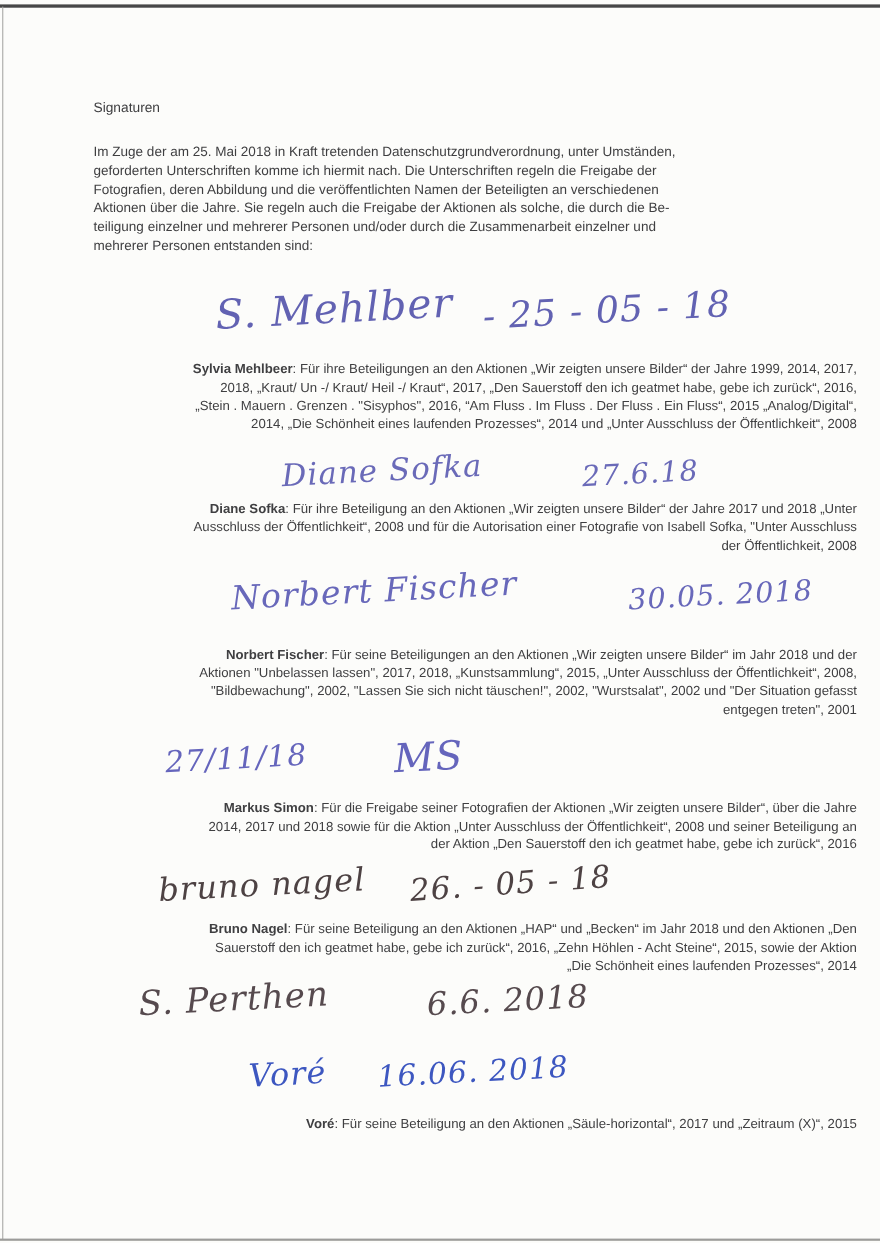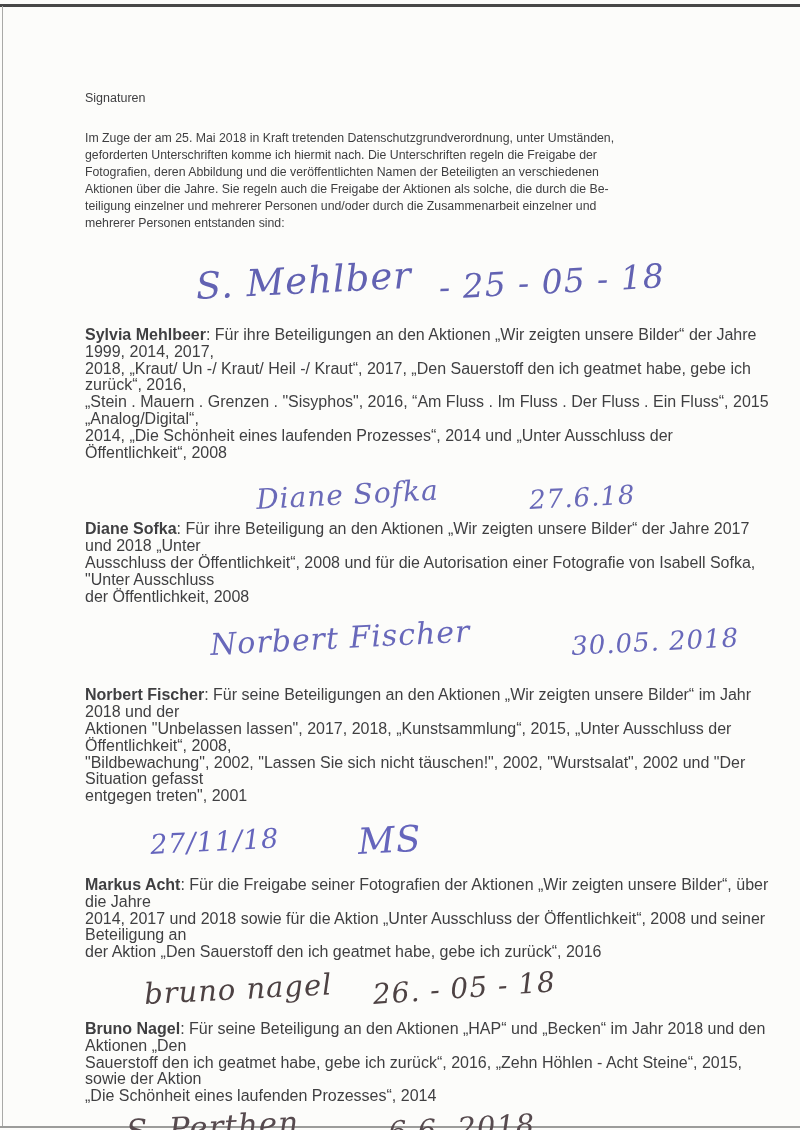--- a/index.html
+++ b/index.html
@@ -31,25 +31,26 @@
     font-size: 12.5px;
     margin: 0 0 25px 0;
   }
   .intro {
     font-size: 12.3px;
     line-height: 17px;
     white-space: pre-line;
     margin: 17px 0 0 0;
   }
   .entry-text {
-    font-size: 16px;
+    font-size: 12px;
     line-height: 16.8px;
     white-space: pre-line;
     width: 694px;
     margin: 0;
+    text-align: right;
   }
   .entry-name { font-weight: bold; }
 
   
   .sig-row { position: relative; }
   .script {
     display: inline-block;
     font-family: "DejaVu Serif", serif;
     font-style: italic;
     letter-spacing: 1px;
@@ -136,21 +137,21 @@
 Aktionen "Unbelassen lassen", 2017, 2018, „Kunstsammlung“, 2015, „Unter Ausschluss der Öffentlichkeit“, 2008,
 "Bildbewachung", 2002, "Lassen Sie sich nicht täuschen!", 2002, "Wurstsalat", 2002 und "Der Situation gefasst
 entgegen treten", 2001</span></p>
     </section>
 
     <section class="entry e4">
       <div class="sig-row">
         <span class="script s-date" style="color: rgb(101, 101, 188);">27/11/18</span>
         <span class="script s-name" style="color: rgb(101, 101, 188);">MS</span>
       </div>
-      <p class="entry-text"><b class="entry-name">Markus Acht</b><span>: Für die Freigabe seiner Fotografien der Aktionen „Wir zeigten unsere Bilder“, über die Jahre
+      <p class="entry-text"><b class="entry-name">Markus Simon</b><span>: Für die Freigabe seiner Fotografien der Aktionen „Wir zeigten unsere Bilder“, über die Jahre
 2014, 2017 und 2018 sowie für die Aktion „Unter Ausschluss der Öffentlichkeit“, 2008 und seiner Beteiligung an
 der Aktion „Den Sauerstoff den ich geatmet habe, gebe ich zurück“, 2016</span></p>
     </section>
 
     <section class="entry e5">
       <div class="sig-row">
         <span class="script s-name" style="color: rgb(77, 66, 67);">bruno nagel</span>
         <span class="script s-date" style="color: rgb(77, 66, 67);">26. - 05   - 18</span>
       </div>
       <p class="entry-text"><b class="entry-name">Bruno Nagel</b><span>: Für seine Beteiligung an den Aktionen „HAP“ und „Becken“ im Jahr 2018 und den Aktionen „Den
@@ -163,16 +164,17 @@
         <span class="script s-name" style="color: rgb(86, 74, 78);">S. Perthen</span>
         <span class="script s-date" style="color: rgb(86, 74, 78);">6.6. 2018</span>
       </div>
     </section>
 
     <section class="entry e7">
       <div class="sig-row">
         <span class="script s-name" style="color: rgb(61, 87, 192);">Voré</span>
         <span class="script s-date" style="color: rgb(61, 87, 192);">16.06. 2018</span>
       </div>
+      <p class="entry-text"><b class="entry-name">Voré</b><span>: Für seine Beteiligung an den Aktionen „Säule-horizontal“, 2017 und „Zeitraum (X)“, 2015</span></p>
     </section>
 
   </div>
 </div>
 
 </body></html>

